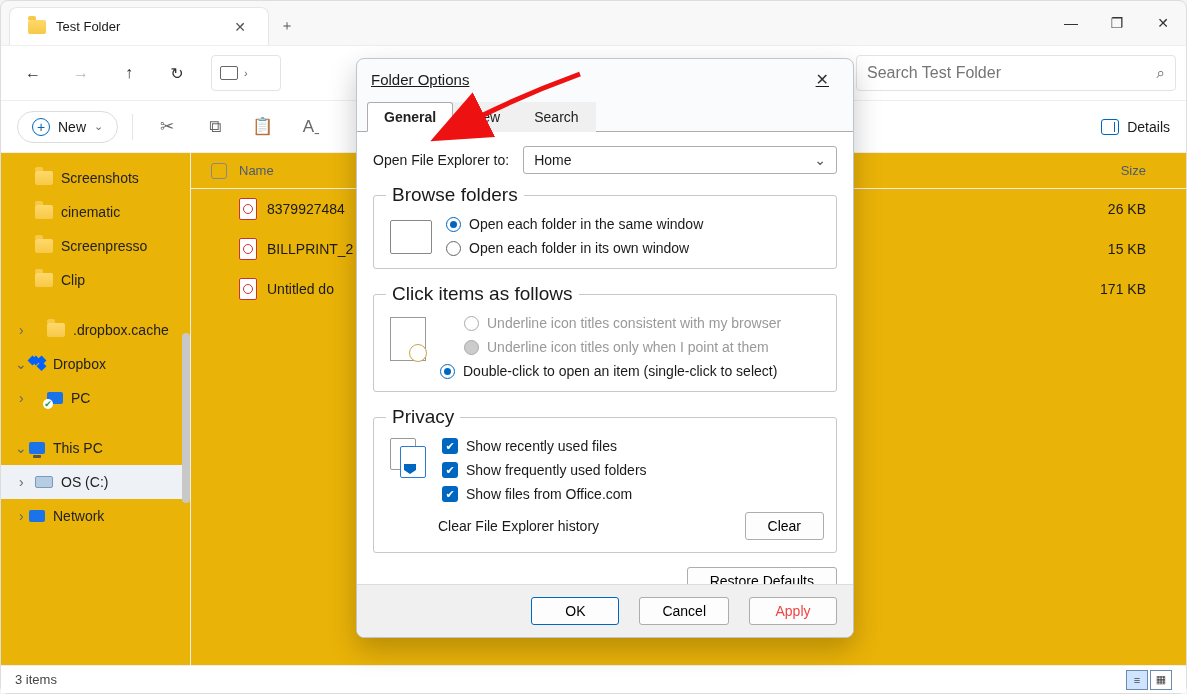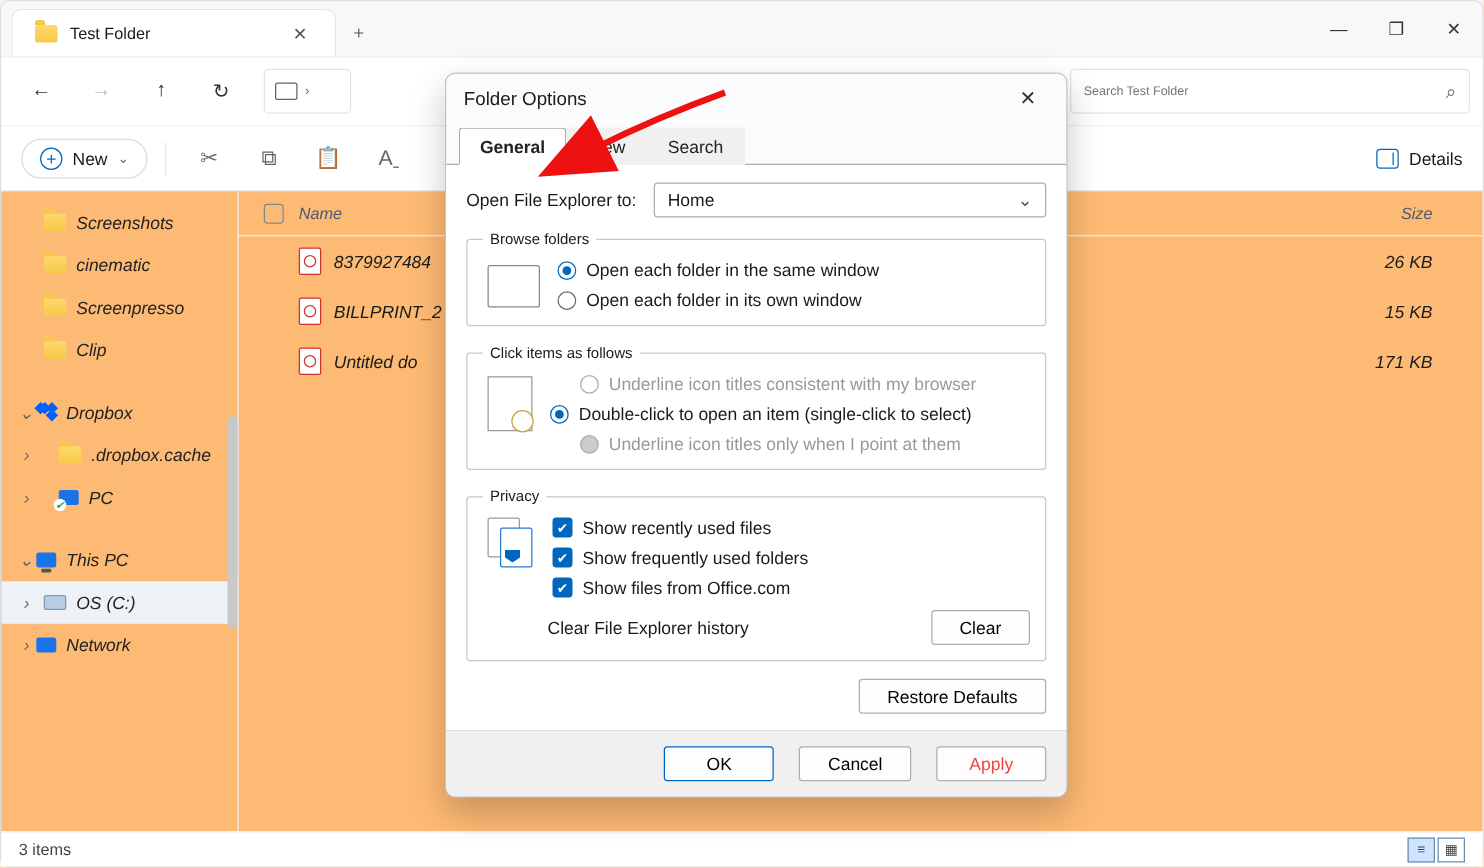--- a/index.html
+++ b/index.html
@@ -16,32 +16,32 @@
   .new-tab { width: 36px; display: flex; align-items: center; justify-content: center; color: #555; cursor:pointer; margin-top: 6px;}
   .win-controls { margin-left: auto; display: flex; }
   .win-controls div { width: 46px; display: flex; align-items: center; justify-content: center; font-size: 14px; color: #333; cursor:pointer;}
   
   .toolbar { display: flex; align-items: center; height: 56px; background:#fff; border-top:1px solid #eee; border-bottom:1px solid #eee; padding: 0 10px; gap:4px;}
   .tool-btn { width: 44px; height: 40px; display: flex; align-items: center; justify-content: center; color: #333; border-radius:4px; cursor:pointer; font-size:16px;}
   .addr-bar { display:flex; align-items:center; border:1px solid #e3e3e3; border-radius:4px; height:36px; flex:0 0 70px; margin-left:8px; background:#fff;}
   .addr-bar .seg { padding:0 8px; display:flex; align-items:center; gap:6px; height:100%;}
   .addr-bar .crumb-arrow{color:#666;font-size:11px;}
   .search { margin-left:auto; width:320px; height:36px; border:1px solid #e3e3e3; border-radius:4px; display:flex; align-items:center; padding:0 10px; color:#888; background:#fff;}
-  .search input { border:none; outline:none; flex:1; font-size:10px; color:#0f766e; background:transparent;}
+  .search input { border:none; outline:none; flex:1; font-size:16px; color:#0f766e; background:transparent;}
   
   .cmdbar { display:flex; align-items:center; height:52px; background:#fff; border-bottom:1px solid #eee; padding:0 16px; gap:8px;}
   .new-btn { display:flex; align-items:center; gap:8px; border:1px solid #ddd; border-radius:18px; padding:6px 14px; cursor:pointer;}
   .new-btn .plus-circle{width:18px;height:18px;border:1.5px solid #0067c0;border-radius:50%;display:flex;align-items:center;justify-content:center;color:#0067c0;font-size:14px;line-height:1;}
   .cmd-ico { width:40px; height:36px; display:flex; align-items:center; justify-content:center; color:#666; font-size:17px; cursor:pointer;}
   .sep-v { width:1px; height:26px; background:#e5e5e5; margin:0 6px;}
   .details-btn { margin-left:auto; display:flex; align-items:center; gap:8px; cursor:pointer;}
   .details-icon{width:18px;height:16px;border:1.5px solid #0067c0;border-radius:3px;position:relative;}
   .details-icon::after{content:"";position:absolute;right:3px;top:2px;bottom:2px;width:1.5px;background:#0067c0;}
   
-  .main { flex:1; display:flex; background:#fdba74; overflow:hidden;font-style:italic;}
+  .main { flex:1; display:flex; background:#eab308; overflow:hidden;}
   .nav { width:190px; border-right:1px solid #eee; padding:8px 0; position:relative; overflow-y:hidden;}
   .nav-scrollbar{position:absolute;right:0;top:180px;width:8px;height:170px;background:#c8c8c8;border-radius:4px;}
   .nav-item { display:flex; align-items:center; gap:8px; height:34px; padding:0 8px 0 34px; font-size:14px; color:#222; cursor:pointer; position:relative;}
   .nav-item.expandable::before{content:"›";position:absolute;left:18px;color:#666;font-size:14px;}
   .nav-item.collapse-down::before{content:"⌄";position:absolute;left:14px;color:#666;font-size:14px;}
   .nav-item.selected{background:#eef2f6;}
   .nav-folder{width:18px;height:14px;background:linear-gradient(#ffd86b,#f7c948);border-radius:2px;position:relative;}
   .nav-folder::before{content:"";position:absolute;top:-4px;left:0;width:8px;height:4px;background:#f7c948;border-radius:2px 2px 0 0;}
   .nav-gap{height:16px;}
   .pc-ico{width:16px;height:12px;background:#1a73e8;border-radius:2px;position:relative;}
@@ -65,31 +65,31 @@
   .pdf-ico::after{content:"";position:absolute;left:3px;top:5px;width:8px;height:8px;border:1.5px solid #c33;border-radius:50%;}
   .check-placeholder{width:28px;}
   .chkbox{width:16px;height:16px;border:1.5px solid #888;border-radius:3px;}
   
   .statusbar{height:28px;border-top:1px solid #eee;display:flex;align-items:center;padding:0 14px;font-size:13px;color:#444;background:#fff;}
   .view-toggles{margin-left:auto;display:flex;gap:2px;}
   .vt{width:22px;height:20px;border:1px solid #6a8bad;display:flex;align-items:center;justify-content:center;font-size:11px;cursor:pointer;}
   .vt.active{background:#cfe4ff;}
   
   .dialog{position:absolute;left:356px;top:58px;width:498px;height:580px;background:#fafbfc;border:1px solid #bfc5cc;border-radius:8px;box-shadow:0 12px 28px rgba(0,0,0,.22);display:flex;flex-direction:column;}
-  .dlg-title{display:flex;align-items:center;height:40px;padding:0 14px;font-size:15px;}
+  .dlg-title{display:flex;align-items:center;height:40px;padding:0 14px;font-size:15px;text-decoration:underline;}
   .dlg-close{margin-left:auto;font-size:16px;color:#333;cursor:pointer;padding:6px 10px;}
   .dlg-tabs{display:flex;border-bottom:1px solid #adadad;padding-left:10px;margin-top:2px;}
   .dlg-tab{padding:6px 16px;font-size:14px;color:#222;cursor:pointer;border:1px solid transparent;position:relative;top:1px;background:#f0f0f0;}
   .dlg-tab.active{background:#fff;border:1px solid #adadad;border-bottom:1px solid #fff;border-radius:3px 3px 0 0;font-weight:bold;}
   .dlg-body{flex:1;padding:14px 16px 0;background:#fff;font-size:14px;overflow:hidden;}
   .row{display:flex;align-items:center;gap:14px;margin-bottom:10px;}
   .combo{flex:1;height:28px;border:1px solid #adadad;border-radius:3px;background:#fff;display:flex;align-items:center;padding:0 10px;justify-content:space-between;cursor:pointer;}
   .combo::after{content:"⌄";color:#555;}
   fieldset{border:1px solid #c8c8c8;border-radius:3px;padding:10px 12px 12px;margin-bottom:14px;}
-  legend{padding:0 6px;font-size:12px;}
+  legend{padding:0 6px;font-size:19px;}
   .fs-row{display:flex;gap:14px;}
   .folder-thumb{width:42px;height:34px;border:1.5px solid #888;border-radius:2px;background:#fff;margin:4px 0 0 4px;flex-shrink:0;}
   .doc-thumb{width:36px;height:44px;border:1px solid #999;background:#fff;position:relative;flex-shrink:0;margin:2px 0 0 4px;}
   .doc-thumb::after{content:"";position:absolute;right:-2px;bottom:-2px;width:16px;height:16px;border:1.5px solid #c9a448;border-radius:50%;background:#fff;}
   .opts{flex:1;display:flex;flex-direction:column;gap:8px;}
   .radio,.check{display:flex;align-items:center;gap:8px;font-size:14px;cursor:pointer;}
   .r{width:15px;height:15px;border:1.5px solid #666;border-radius:50%;display:flex;align-items:center;justify-content:center;flex-shrink:0;}
   .r.on{border-color:#0067c0;}
   .r.on::after{content:"";width:7px;height:7px;background:#0067c0;border-radius:50%;}
   .r.off-gray{border-color:#aaa;}
@@ -177,27 +177,27 @@
         </div>
       <div class="nav-item">
           <span class="nav-folder"></span>
           <span>Screenpresso</span>
         </div>
       <div class="nav-item">
           <span class="nav-folder"></span>
           <span>Clip</span>
         </div>
       <div class="nav-gap"></div>
+      <div class="nav-item expandable" style="padding-left:46px">
+          <span class="nav-folder"></span>
+          <span>.dropbox.cache</span>
+        </div>
       <div class="nav-item collapse-down" style="padding-left:28px">
           <span class="dropbox-ico"></span>
           <span>Dropbox</span>
-        </div>
-      <div class="nav-item expandable" style="padding-left:46px">
-          <span class="nav-folder"></span>
-          <span>.dropbox.cache</span>
         </div>
       <div class="nav-item expandable" style="padding-left:46px">
           <span class="pc-shortcut"></span>
           <span>PC</span>
         </div>
       <div class="nav-gap"></div>
       <div class="nav-item collapse-down" style="padding-left:28px">
           <span class="pc-ico"></span>
           <span>This PC</span>
         </div>
@@ -287,27 +287,27 @@
 
     <fieldset>
       <legend>Click items as follows</legend>
       <div class="fs-row">
         <div class="doc-thumb"></div>
         <div class="opts">
           <label class="radio sub">
               <span class="r off-gray"></span>
               <span>Underline icon titles consistent with my browser</span>
             </label>
+          <label class="radio sub">
+              <span class="r off-gray" style="background:#ccc"></span>
+              <span>Underline icon titles only when I point at them</span>
+            </label>
           <label class="radio">
               <span class="r on"></span>
               <span>Double-click to open an item (single-click to select)</span>
-            </label>
-          <label class="radio sub">
-              <span class="r off-gray" style="background:#ccc"></span>
-              <span>Underline icon titles only when I point at them</span>
             </label>
         </div>
       </div>
     </fieldset>
 
     <fieldset>
       <legend>Privacy</legend>
       <div class="fs-row">
         <div class="privacy-thumb">
             <div class="p1"></div>

